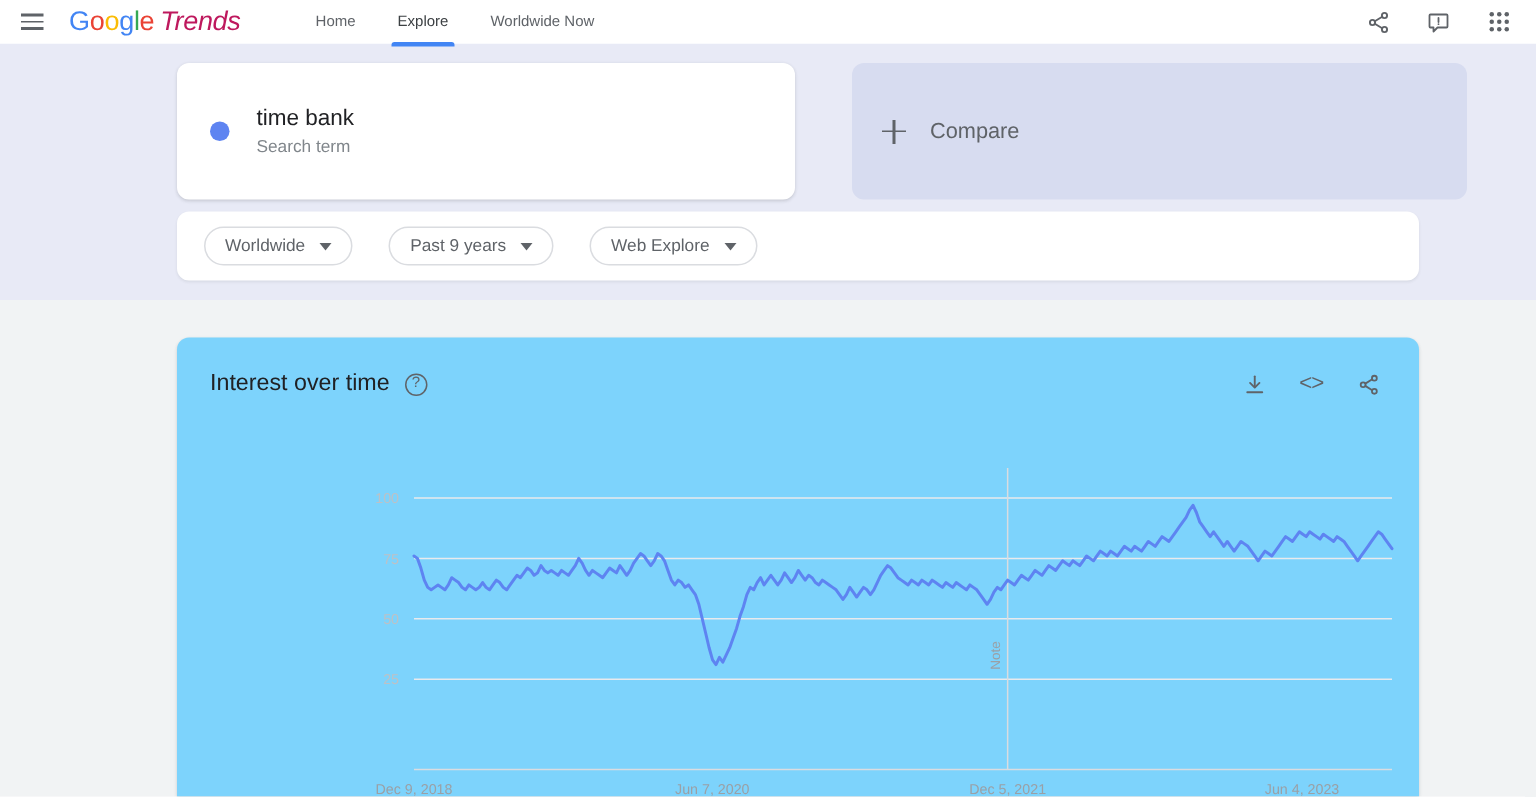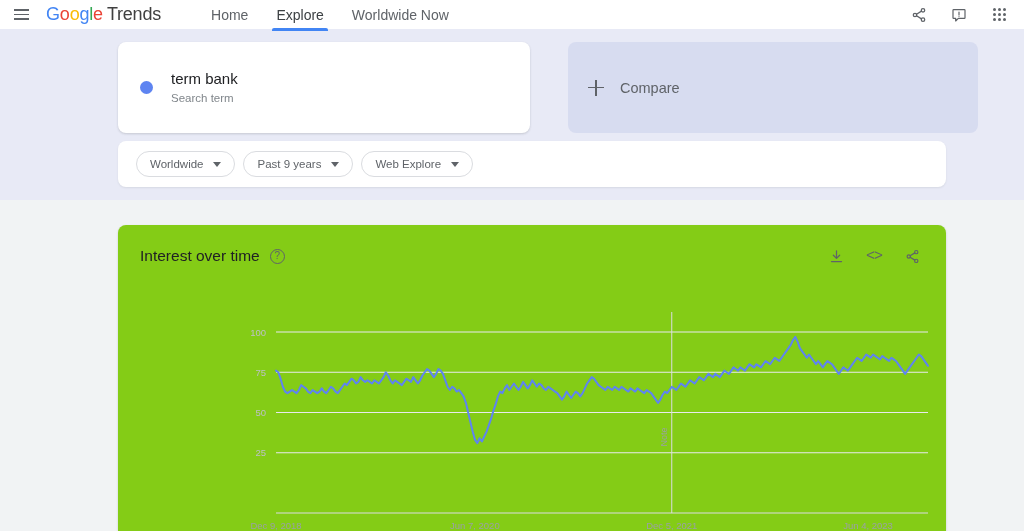--- a/index.html
+++ b/index.html
@@ -56,36 +56,36 @@
     letter-spacing: -0.2px;
     white-space: nowrap;
     cursor: pointer;
   }
   .brand .g1 { color: #4285f4; }
   .brand .g2 { color: #ea4335; }
   .brand .g3 { color: #fbbc05; }
   .brand .g4 { color: #4285f4; }
   .brand .g5 { color: #34a853; }
   .brand .g6 { color: #ea4335; }
-  .brand .trends { color: #404040; margin-left: 4px; }
+  .brand .trends { color: #be185d; margin-left: 4px; font-style: italic; }
 
   .nav {
     display: flex;
     align-items: center;
     height: 29px;
     margin-left: 36px;
     gap: 0px;
   }
   .nav-item {
     position: relative;
     height: 29px;
     display: flex;
     align-items: center;
     padding: 16px 14px;
-    font-size: 14px;
+    font-size: 10px;
     color: #5f6368;
     cursor: pointer;
     white-space: nowrap;
   }
   .nav-item.active { color: #3c4043; }
   .nav-item.active::after {
     content: "";
     position: absolute;
     left: 10px; right: 10px; bottom: 0;
     height: 2.5px;
@@ -184,21 +184,21 @@
   .filter-bar {
     position: absolute;
     left: 118px; top: 141px;
     width: 828px; height: 46px;
     background: #ffffff;
     border-radius: 8px;
     box-shadow: 0 1px 2px rgba(60,64,67,.10);
     display: flex;
     align-items: center;
     padding-left: 18px;
-    gap: 8px;
+    gap: 24px;
   }
   .chip {
     height: 26px;
     border: 1px solid #dadce0;
     border-radius: 13px;
     display: flex;
     align-items: center;
     padding: 0 13px;
     gap: 10px;
     background: #fff;
@@ -215,21 +215,21 @@
     border-right: 4px solid transparent;
     border-top: 5px solid #5f6368;
     flex: none;
   }
 
   
   .chart-card {
     position: absolute;
     left: 118px; top: 225px;
     width: 828px; height: 306px;
-    background: #84cc16;
+    background: #7dd3fc;
     border-radius: 8px 8px 0 0;
     box-shadow: 0 1px 2px rgba(60,64,67,.12), 0 1px 3px rgba(60,64,67,.08);
     padding-left: 35px;
   }
   .chart-head {
     position: absolute;
     left: 0; top: 0;
     width: 828px; height: 62px;
     display: flex;
     align-items: center;
@@ -346,21 +346,21 @@
           <i></i>
           <i></i>
       </div>
     </div>
   </div>
 </div>
 
 <div class="term-card">
   <div class="term-dot"></div>
   <div class="term-text">
-    <div class="term-name">term bank</div>
+    <div class="term-name">time bank</div>
     <div class="term-sub">Search term</div>
   </div>
 </div>
 
 <div class="compare-card">
   <div class="plus"></div>
   <div class="compare-label">Compare</div>
 </div>
 
 <div class="filter-bar">

